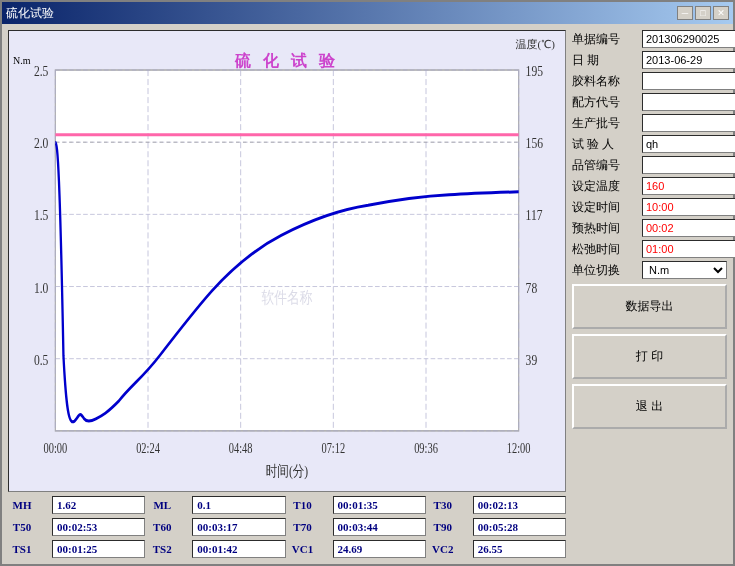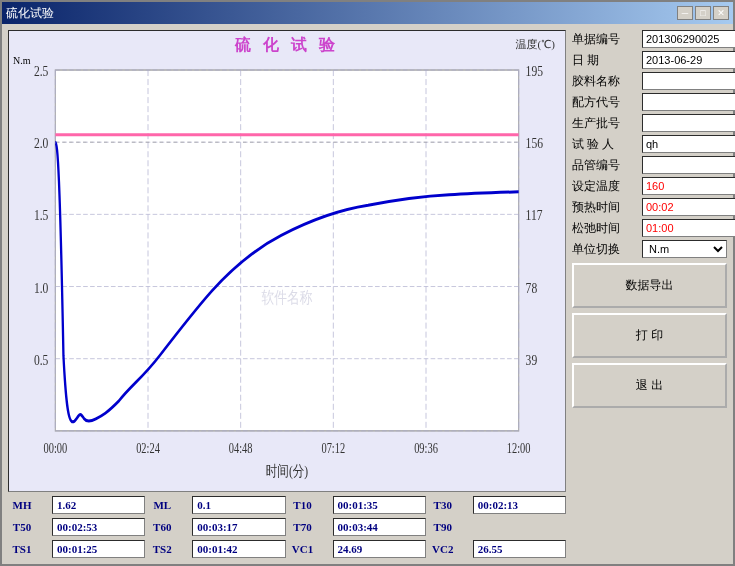--- a/index.html
+++ b/index.html
@@ -61,21 +61,21 @@
       border: 1px inset #808080;
       flex: 1;
       position: relative;
       overflow: hidden;
     }
     .chart-title {
       text-align: center;
       color: #cc44cc;
       font-size: 16px;
       font-weight: bold;
-      padding-top: 4px;
+      padding-top: 20px;
       letter-spacing: 4px;
     }
     .chart-subtitle {
       position: absolute;
       top: 6px;
       right: 10px;
       color: #333;
       font-size: 11px;
     }
     .stats-row {
@@ -283,20 +283,21 @@
         <div class="stat-cell">
           <div class="stat-label">T60</div>
           <div class="stat-value">00:03:17</div>
         </div>
         <div class="stat-cell">
           <div class="stat-label">T70</div>
           <div class="stat-value">00:03:44</div>
         </div>
         <div class="stat-cell">
           <div class="stat-label">T90</div>
+          <div class="stat-value">00:05:28</div>
         </div>
       </div>
       <div class="stats-row">
         <div class="stat-cell">
           <div class="stat-label">TS1</div>
           <div class="stat-value">00:01:25</div>
         </div>
         <div class="stat-cell">
           <div class="stat-label">TS2</div>
           <div class="stat-value">00:01:42</div>
@@ -337,20 +338,24 @@
         <span class="form-label">试 验 人</span>
         <input class="form-input" type="text" value="qh" style="">
       </div>
       <div class="form-row">
         <span class="form-label">品管编号</span>
         <input class="form-input" type="text" value="" style="">
       </div>
       <div class="form-row">
         <span class="form-label">设定温度</span>
         <input class="form-input highlight" type="text" value="160" style="">
+      </div>
+      <div class="form-row">
+        <span class="form-label">设定时间</span>
+        <input class="form-input highlight" type="text" value="10:00" style="">
       </div>
       <div class="form-row">
         <span class="form-label">预热时间</span>
         <input class="form-input highlight" type="text" value="00:02" style="">
       </div>
       <div class="form-row">
         <span class="form-label">松弛时间</span>
         <input class="form-input highlight" type="text" value="01:00" style="">
       </div>
       <div class="form-row">

